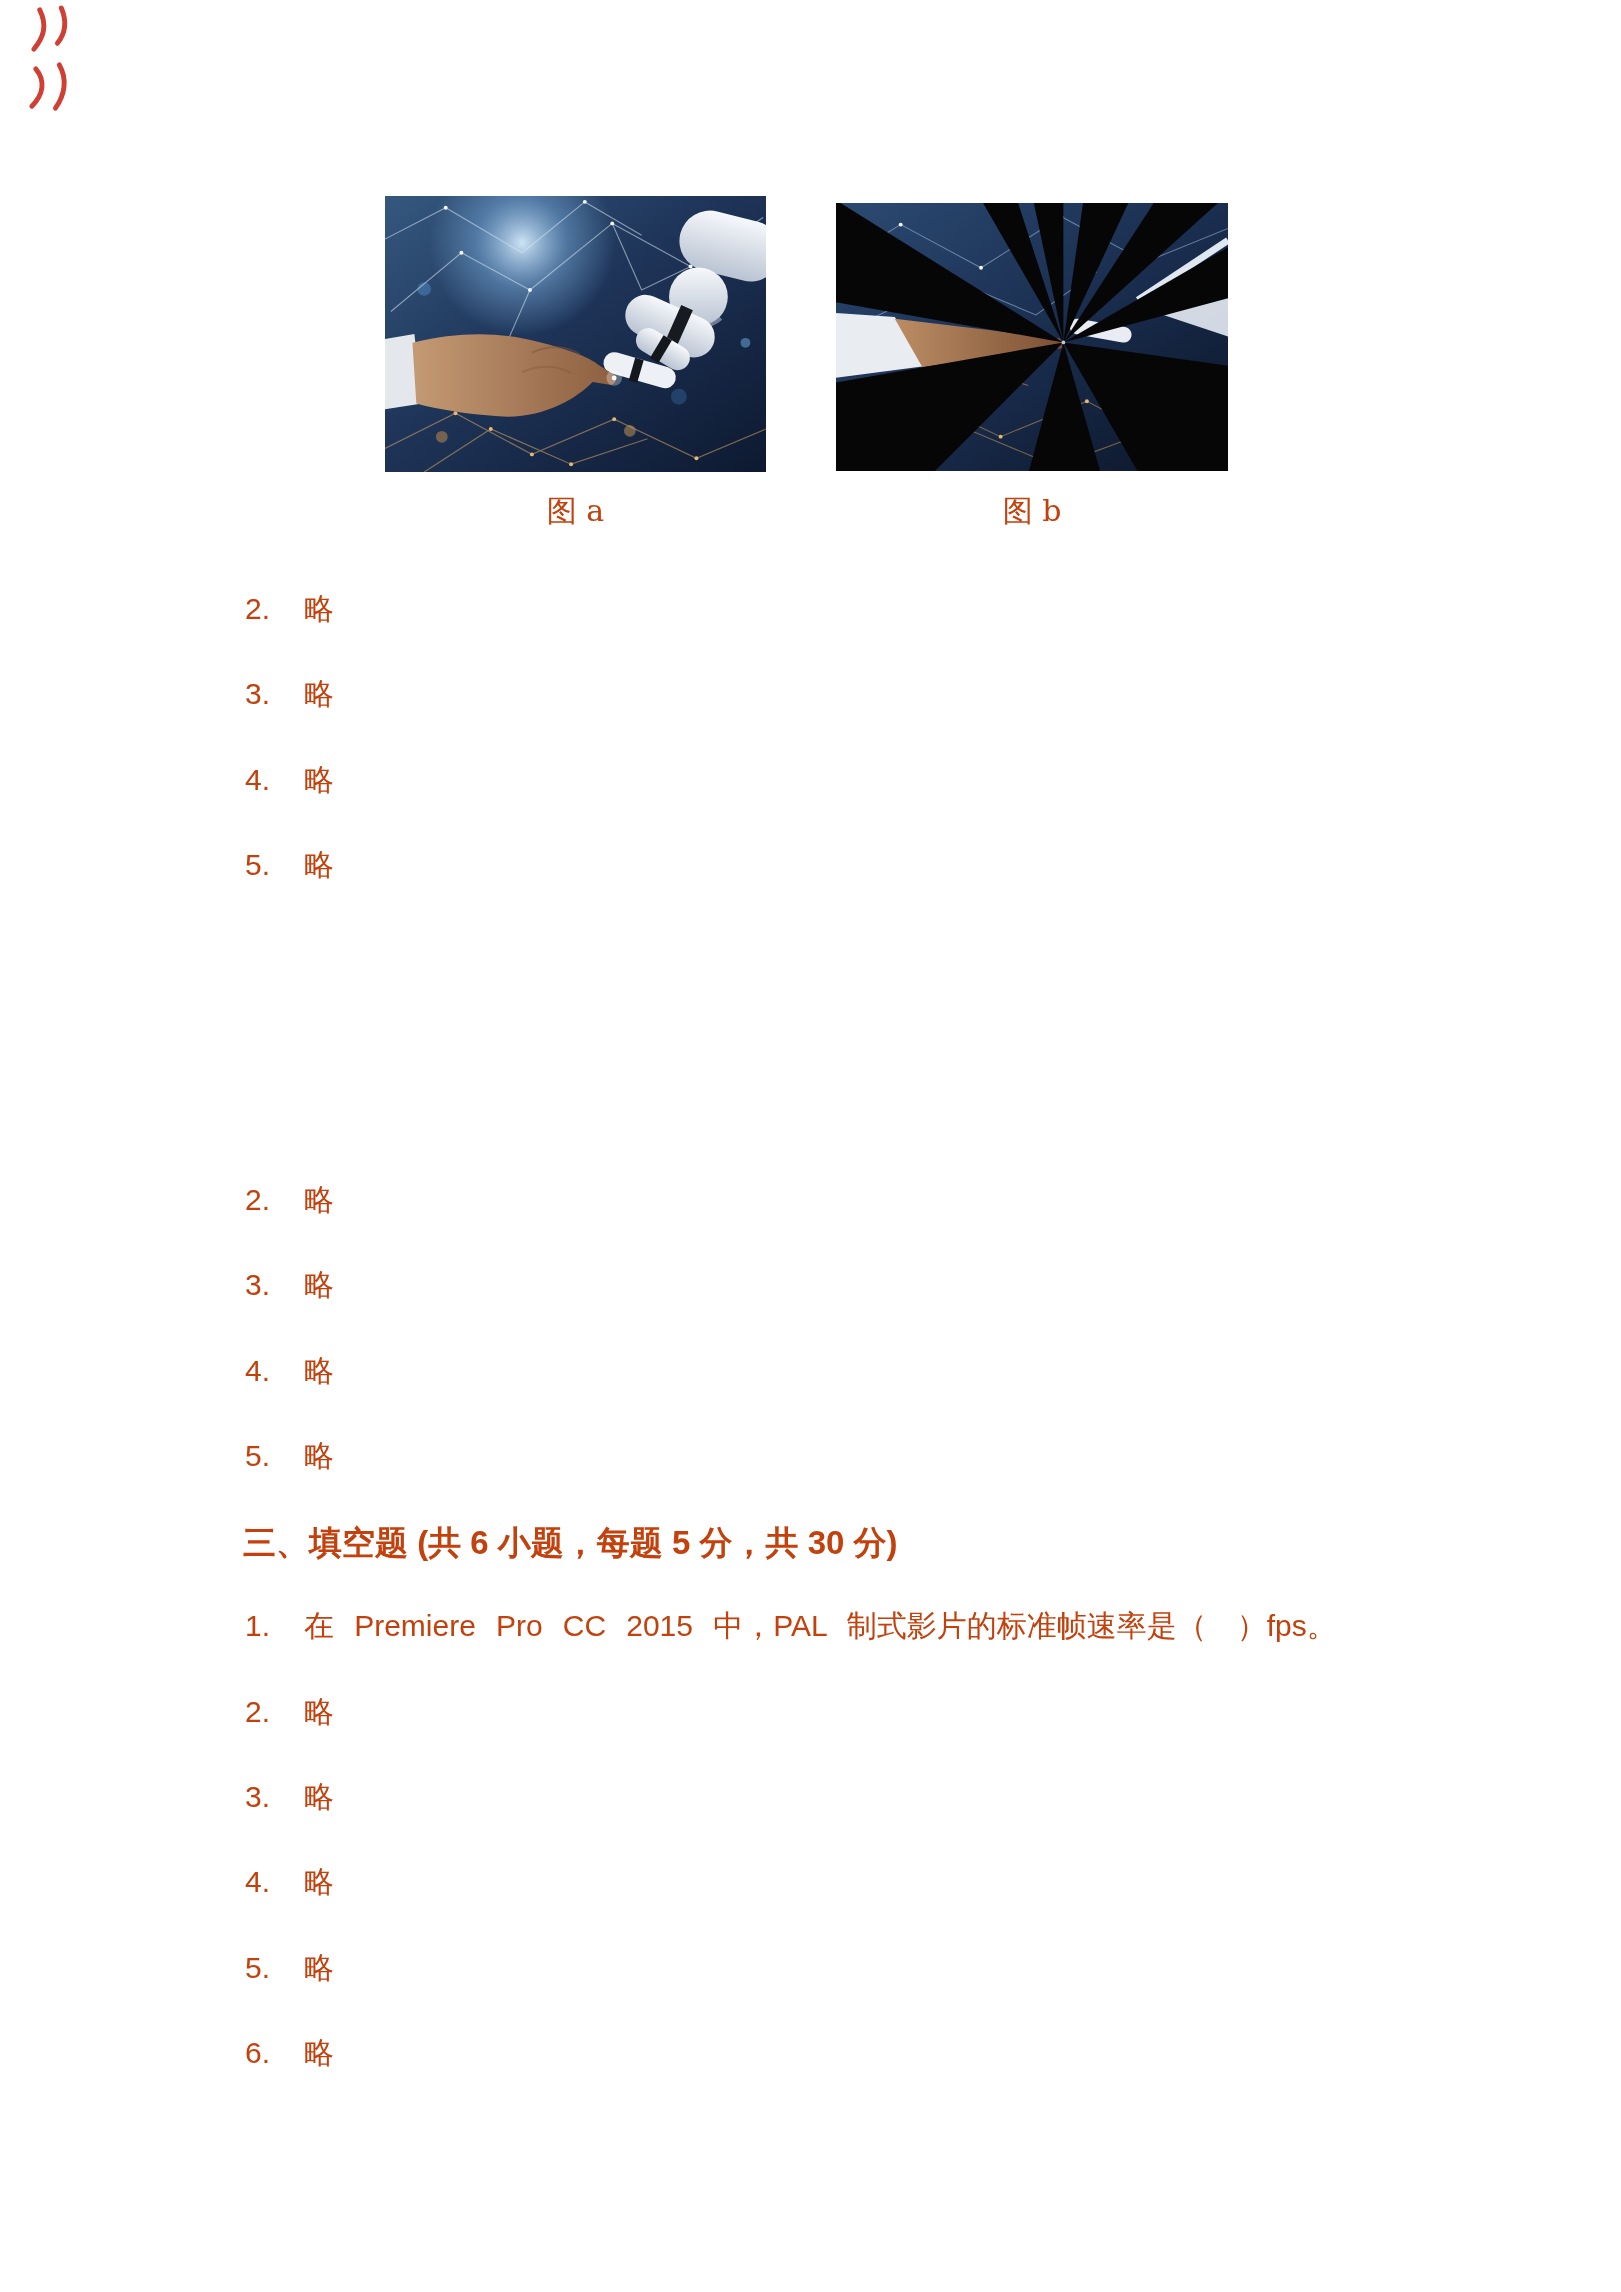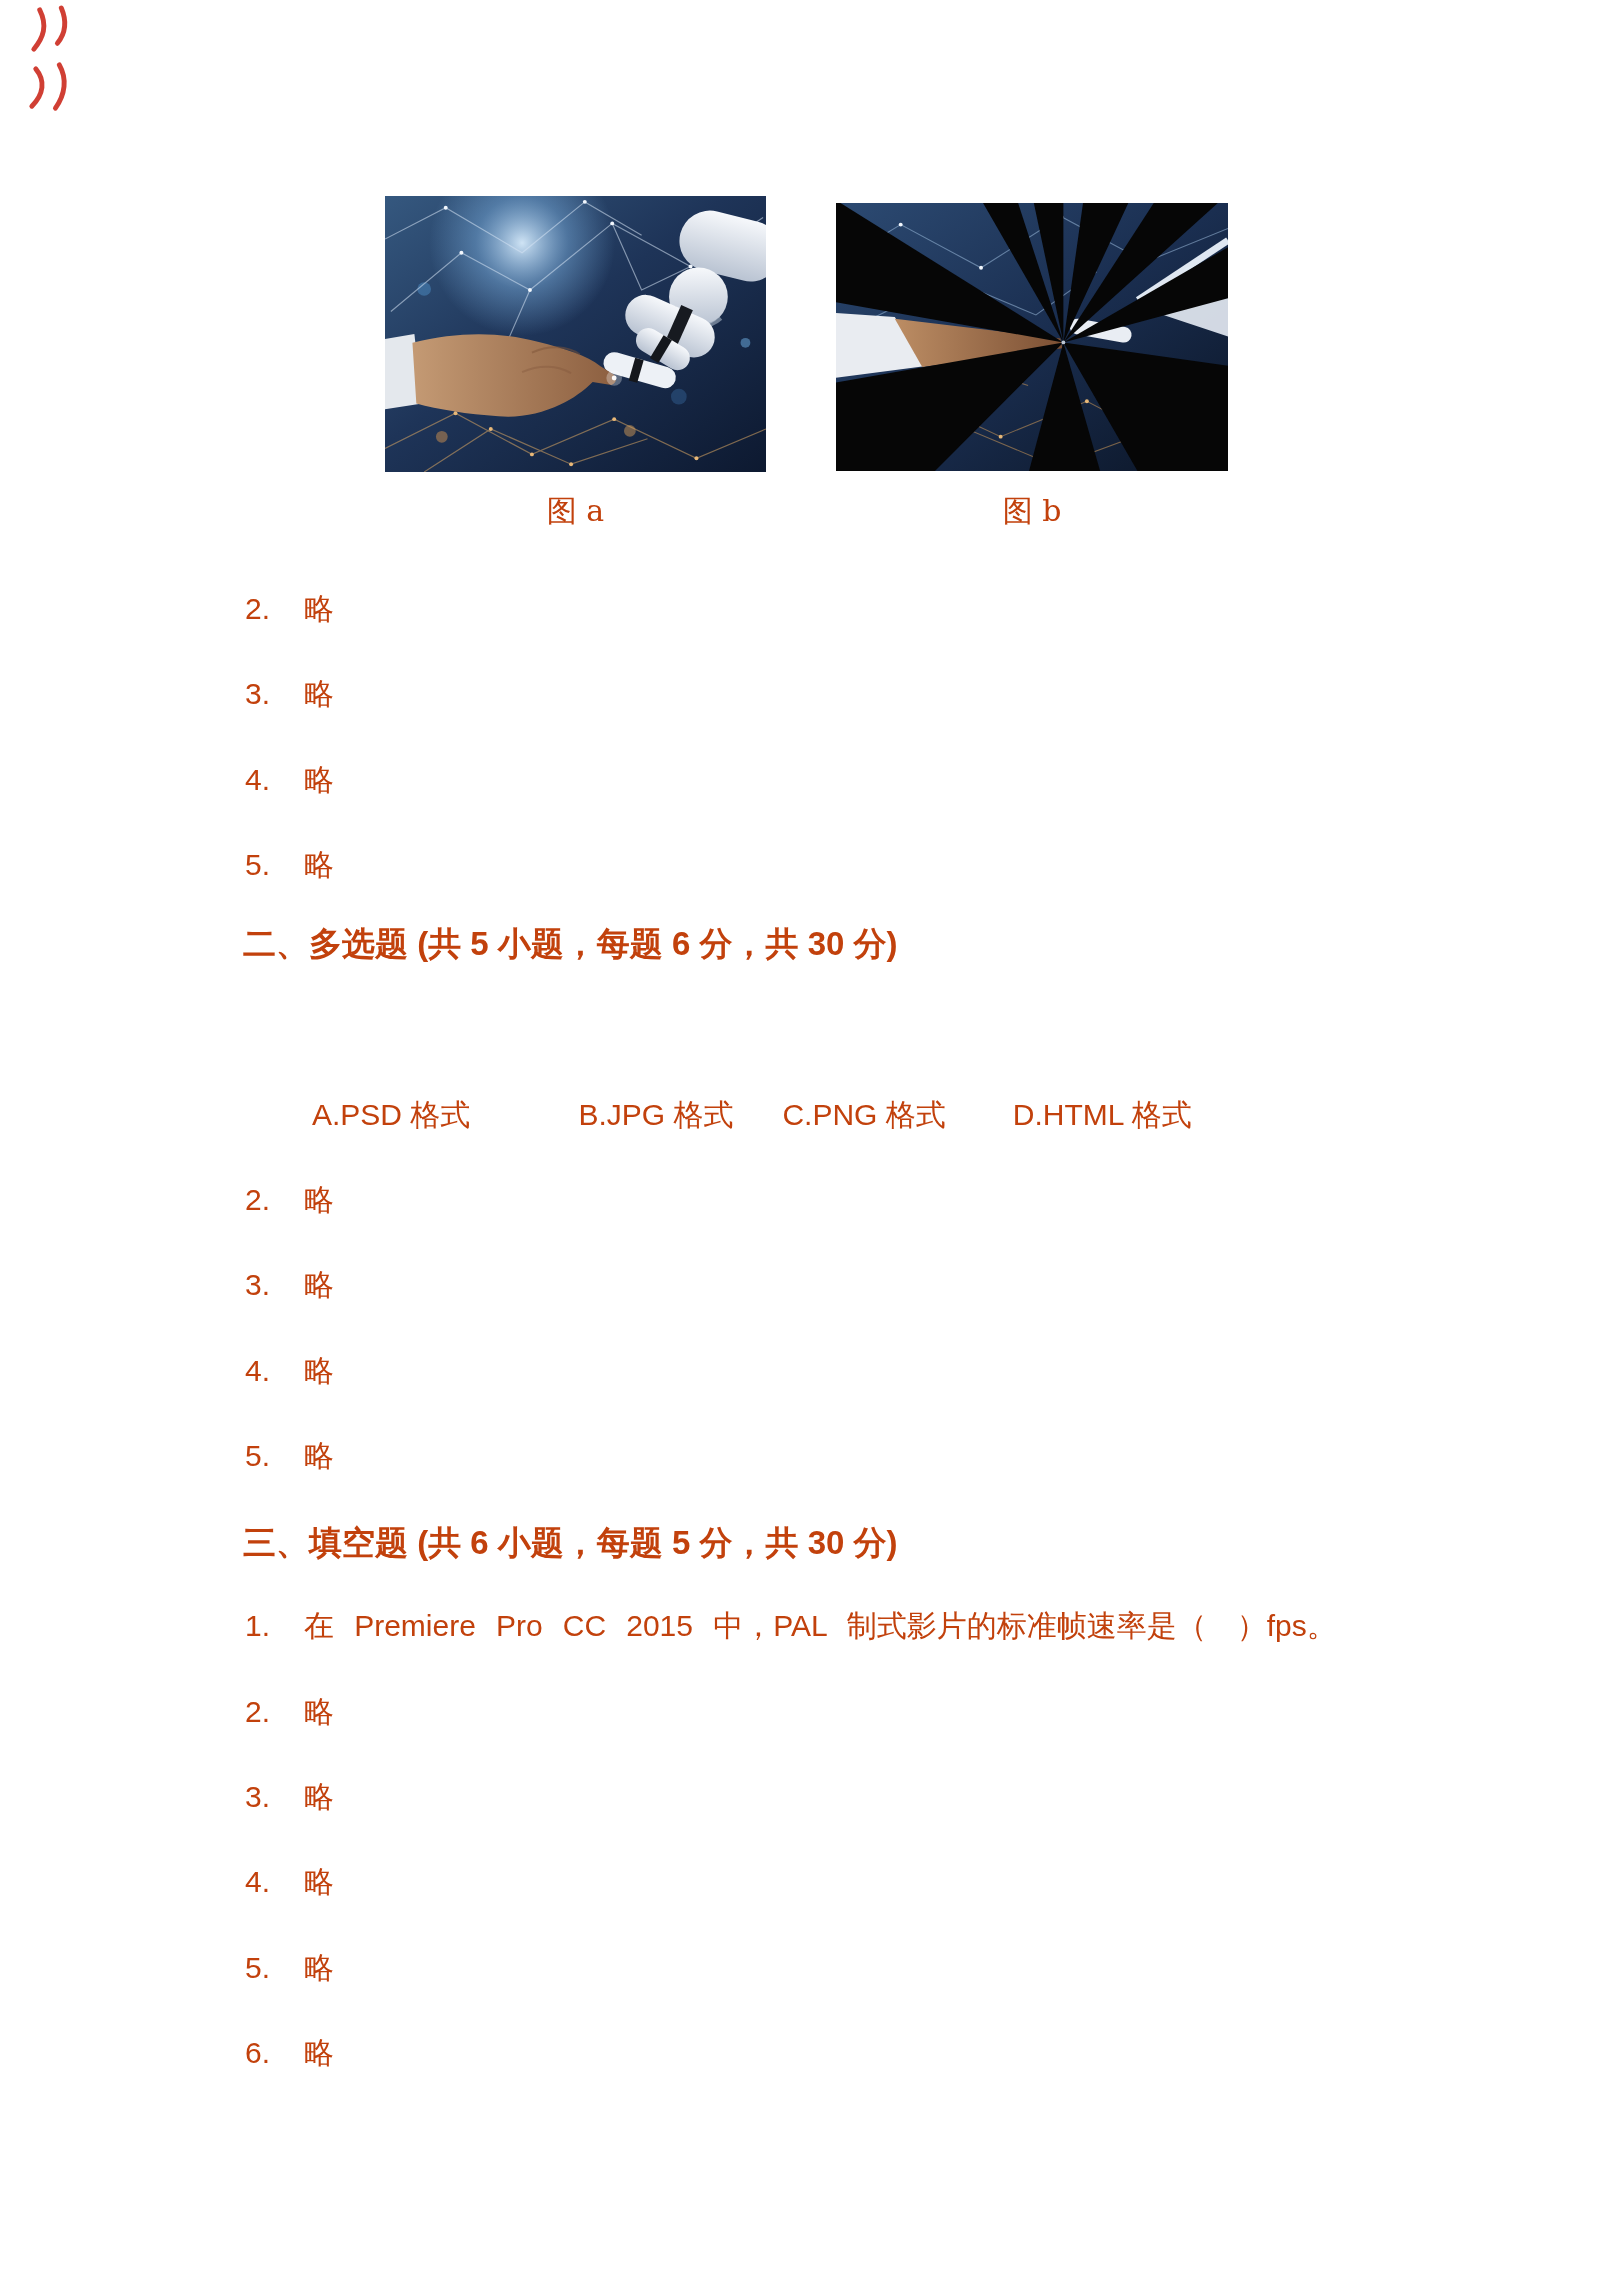--- a/index.html
+++ b/index.html
@@ -231,26 +231,22 @@
   <div class="line" style="top:674px;">
     <span class="num">3.</span><span>略</span>
   </div>
   <div class="line" style="top:760px;">
     <span class="num">4.</span><span>略</span>
   </div>
   <div class="line" style="top:845px;">
     <span class="num">5.</span><span>略</span>
   </div>
 
-  <div class="heading" style="top:922px;">二、多选题 (共 5 小题，每题 6 分，共 30 分)</div>
-
-
-  <div class="options" style="top:1095px;">
-    <span class="opt gap-a">A.PSD 格式</span><span class="opt gap-b">B.JPG 格式</span><span class="opt gap-c">C.PNG 格式</span><span class="opt">D.HTML 格式</span>
-  </div>
+
+
 
   <div class="line" style="top:1180px;">
     <span class="num">2.</span><span>略</span>
   </div>
   <div class="line" style="top:1265px;">
     <span class="num">3.</span><span>略</span>
   </div>
   <div class="line" style="top:1351px;">
     <span class="num">4.</span><span>略</span>
   </div>

